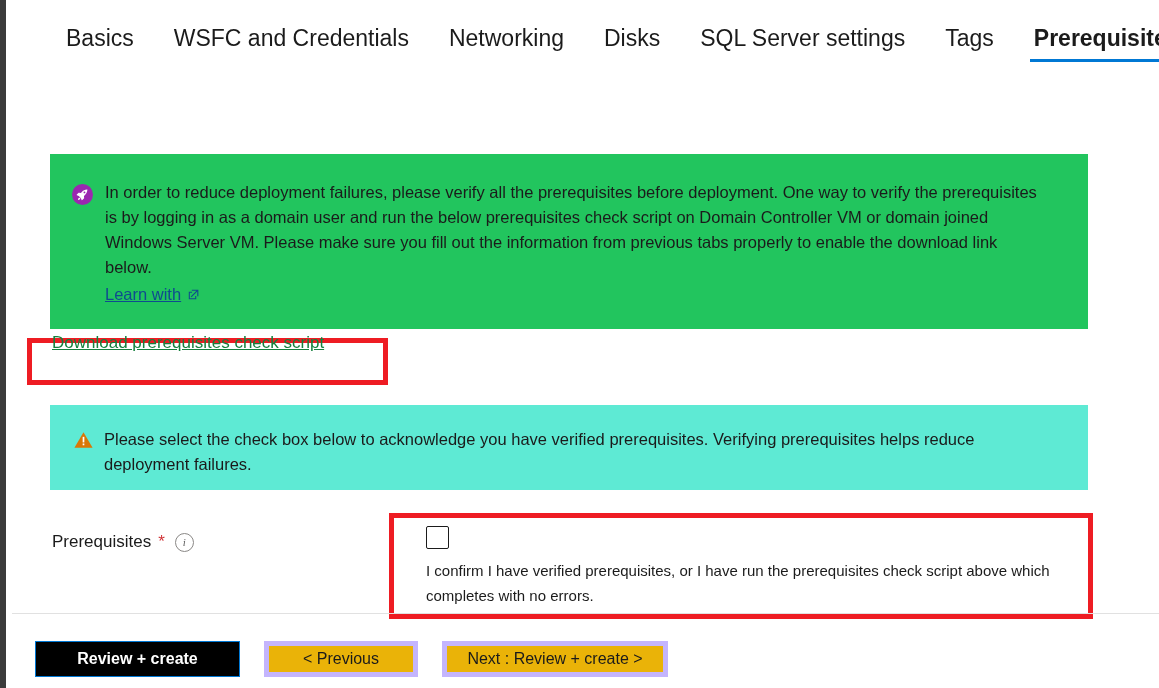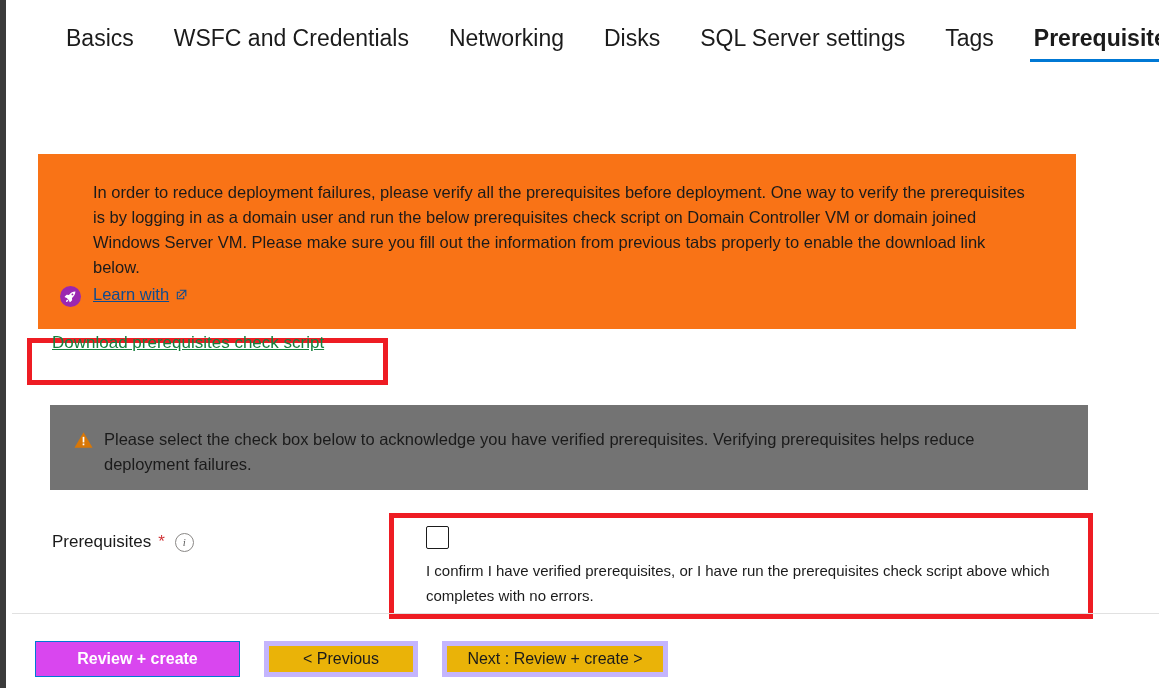--- a/index.html
+++ b/index.html
@@ -65,30 +65,29 @@
 
   
   .content {
     position: relative;
     padding: 0 0 0 0;
   }
 
   
   .info-banner {
     position: absolute;
-    left: 32px;
+    left: 44px;
     top: 92px;
     width: 1038px;
     min-height: 160px;
-    background: #f97316;
+    background: #22c55e;
     box-sizing: border-box;
     padding: 26px 20px 22px 22px;
     display: flex;
     gap: 12px;
-    align-items: flex-end;
   }
   .rocket-icon {
     flex: 0 0 auto;
     width: 21px;
     height: 21px;
     border-radius: 50%;
     background: #9b27b0;
     display: flex;
     align-items: center;
     justify-content: center;
@@ -137,21 +136,21 @@
     white-space: nowrap;
   }
 
   
   .warn-banner {
     position: absolute;
     left: 44px;
     top: 343px;
     width: 1038px;
     height: 85px;
-    background: #737373;
+    background: #5eead4;
     box-sizing: border-box;
     padding: 22px 20px 0 24px;
     display: flex;
     gap: 11px;
   }
   .warn-icon {
     flex: 0 0 auto;
     width: 19px;
     height: 18px;
     margin-top: 4px;
@@ -250,21 +249,21 @@
     font-family: "Liberation Sans", sans-serif;
     display: inline-flex;
     align-items: center;
     justify-content: center;
     padding: 0 18px;
     box-sizing: border-box;
     cursor: pointer;
     white-space: nowrap;
   }
   .btn-primary {
-    background: #d946ef;
+    background: #000000;
     color: #ffffff;
     border: 1px solid #0078d4;
     font-weight: bold;
     width: 205px;
   }
   .btn-secondary {
     background: #eab308;
     color: #1b1b1b;
     border: 5px solid #c4b5fd;
     width: 154px;

